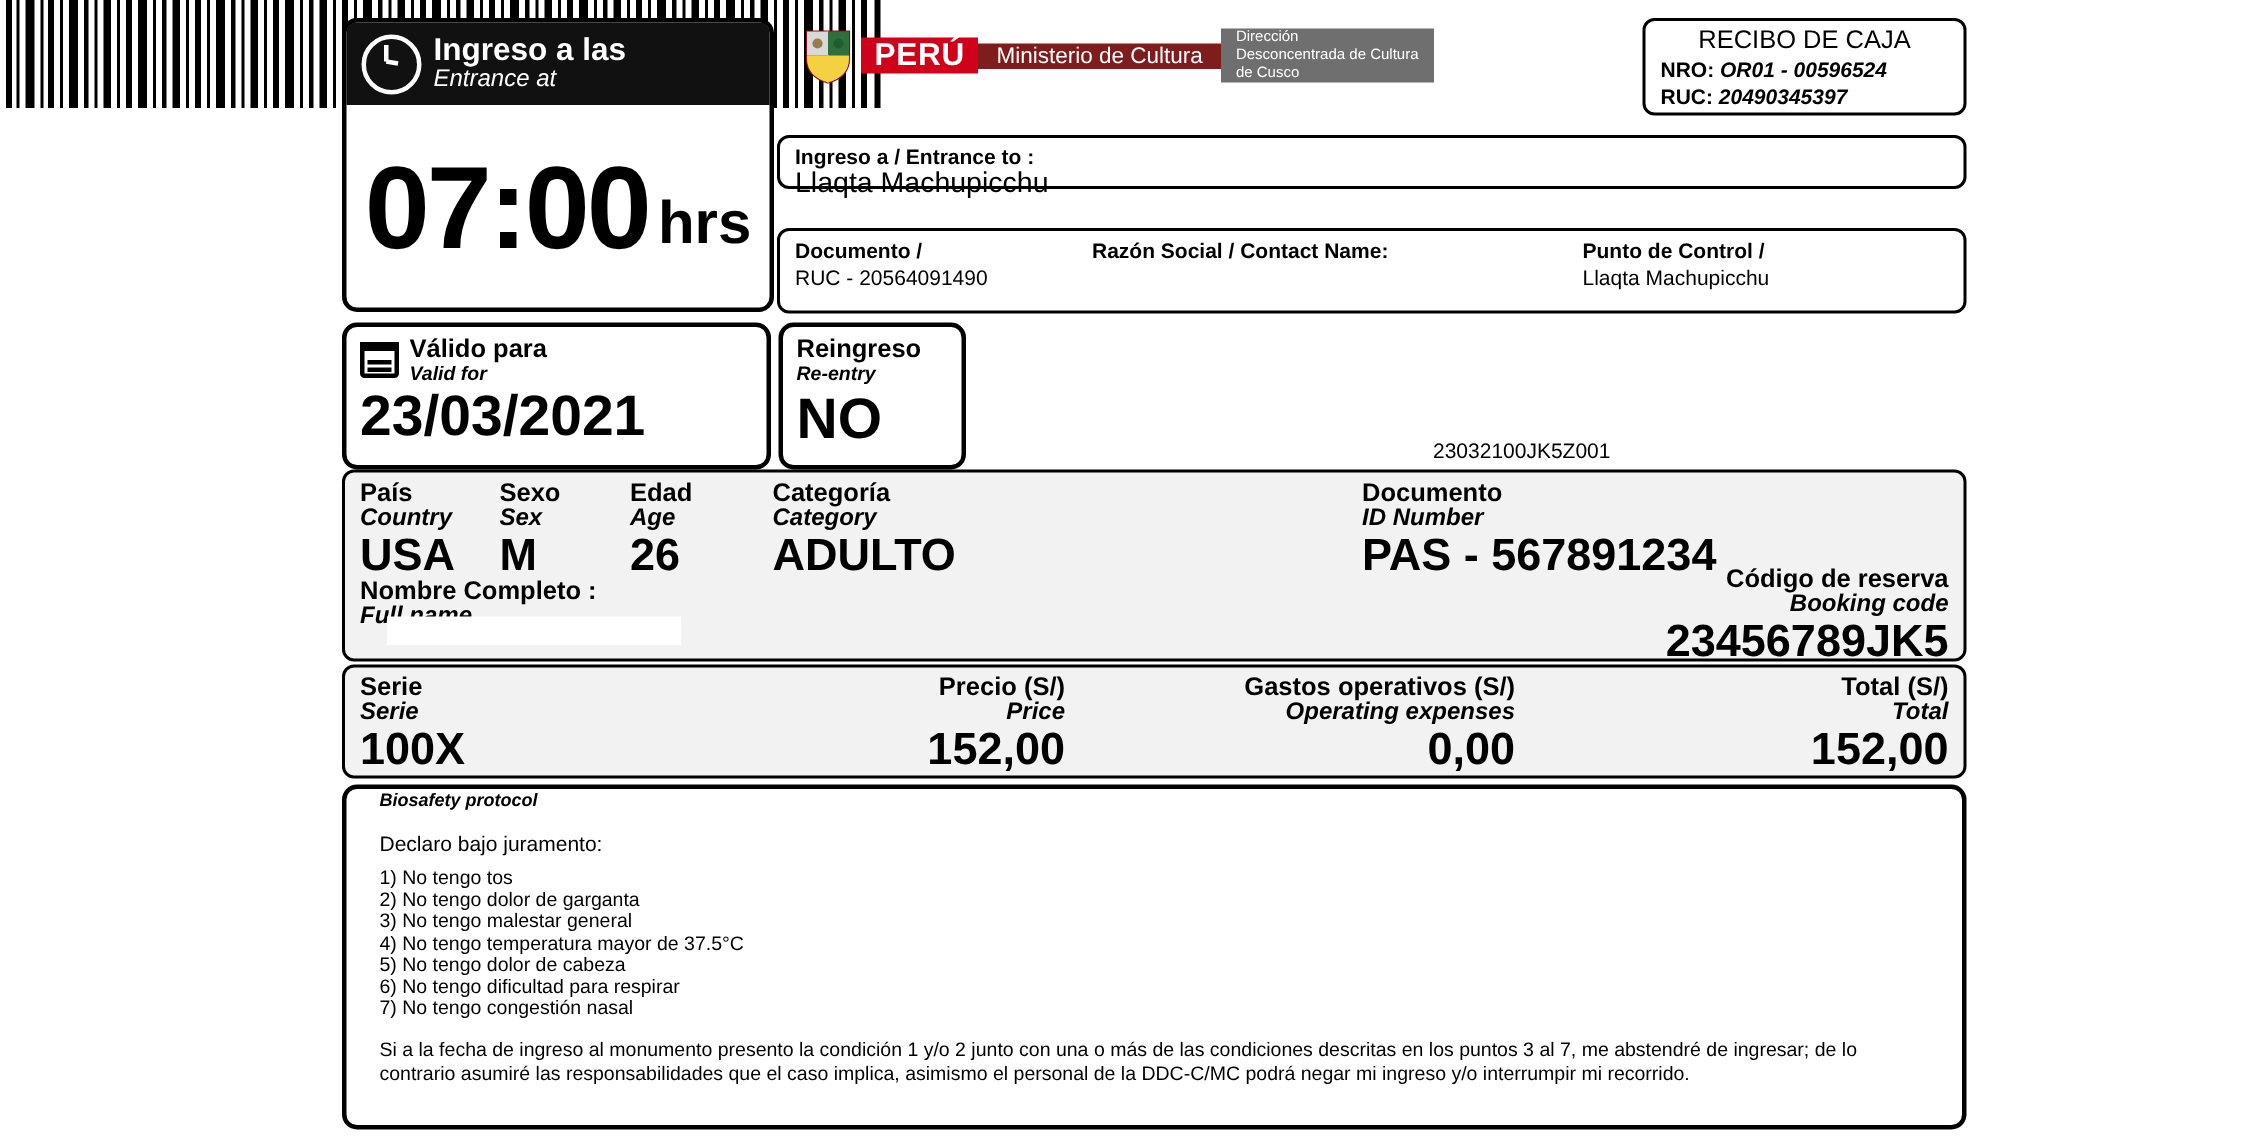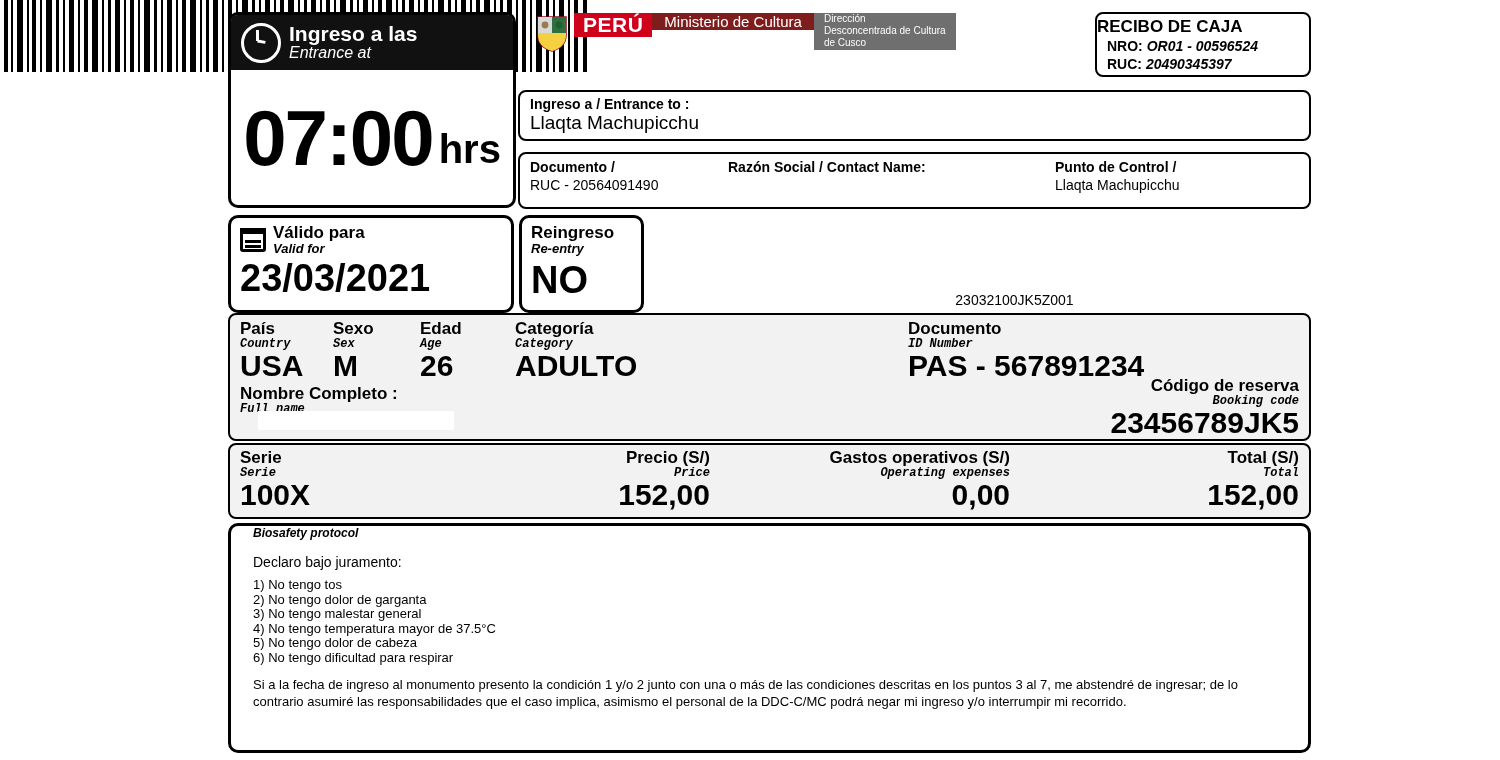--- a/index.html
+++ b/index.html
@@ -107,21 +107,21 @@
     font-weight: bold;
     margin-left: 6px;
     margin-top: 22px;
   }
 
   
   #logo-strip {
     position: absolute;
     left: 530px; top: 13px; height: 48px;
     display: flex;
-    align-items: flex-start;
+    align-items: center;
   }
   #coat-of-arms {
     width: 44px;
     display: flex; align-items: center; justify-content: center;
   }
   #peru-red {
     background: #d0011b;
     color: #fff;
     font-size: 21px;
     font-weight: bold;
@@ -152,36 +152,36 @@
     font-weight: bold;
     letter-spacing: 0.2px;
   }
 
   
   #recibo-box {
     left: 1095px; top: 12px; width: 216px; height: 65px;
     border-width: 2px;
   }
   #recibo-title {
-    text-align: left;
+    text-align: center;
     font-size: 17px;
-    font-weight: bold;
+    font-weight: normal;
     margin-top: 3px;
   }
   .recibo-line {
     font-size: 14px;
     font-weight: bold;
     margin-left: 10px;
     line-height: 1.3;
   }
   .recibo-line span.v { font-style: italic; font-weight: bold; }
 
   
   #ingreso-box {
-    left: 518px; top: 90px; width: 793px; height: 51px;
+    left: 518px; top: 90px; width: 793px; height: 36px;
     border-width: 2px;
   }
   #ingreso-label {
     font-size: 14px; font-weight: bold;
     margin: 4px 0 0 10px;
   }
   #ingreso-value {
     font-size: 19px;
     margin: 0 0 0 10px;
   }
@@ -260,21 +260,21 @@
     border-width: 2px; border-radius: 8px;
     background: #f2f2f2;
   }
   #price-box {
     left: 228px; top: 443px; width: 1083px; height: 76px;
     border-width: 2px; border-radius: 8px;
     background: #f2f2f2;
   }
   .fld { position: absolute; }
   .fld .lbl-es { font-size: 17px; }
-  .fld .lbl-en { font-size: 12px; font-family: Liberation Mono, monospace; }
+  .fld .lbl-en { font-size: 16px; }
   .fld .val { font-size: 30px; font-weight: bold; line-height: 1.05; }
   .right { text-align: right; }
   #name-blank {
     position: absolute;
     left: 258px; top: 411px;
     width: 196px; height: 19px;
     background: #fff;
   }
 
   
@@ -534,18 +534,19 @@
   <div class="box" id="protocol-box">
     <div id="protocol-title-en">Biosafety protocol</div>
     <div id="protocol-declaro">Declaro bajo juramento:</div>
     <div style="margin-top:8px;">
       <div class="proto-item">1) No tengo tos</div>
       <div class="proto-item">2) No tengo dolor de garganta</div>
       <div class="proto-item">3) No tengo malestar general</div>
       <div class="proto-item">4) No tengo temperatura mayor de 37.5°C</div>
       <div class="proto-item">5) No tengo dolor de cabeza</div>
       <div class="proto-item">6) No tengo dificultad para respirar</div>
+      <div class="proto-item">7) No tengo congestión nasal</div>
     </div>
     <div class="proto-para">Si a la fecha de ingreso al monumento presento la condición 1 y/o 2 junto con una o más de las condiciones descritas en los puntos 3 al 7, me abstendré de ingresar; de lo contrario asumiré las responsabilidades que el caso implica, asimismo el personal de la DDC-C/MC podrá negar mi ingreso y/o interrumpir mi recorrido.</div>
 
   </div>
 
 </div>
 
 </body></html>

